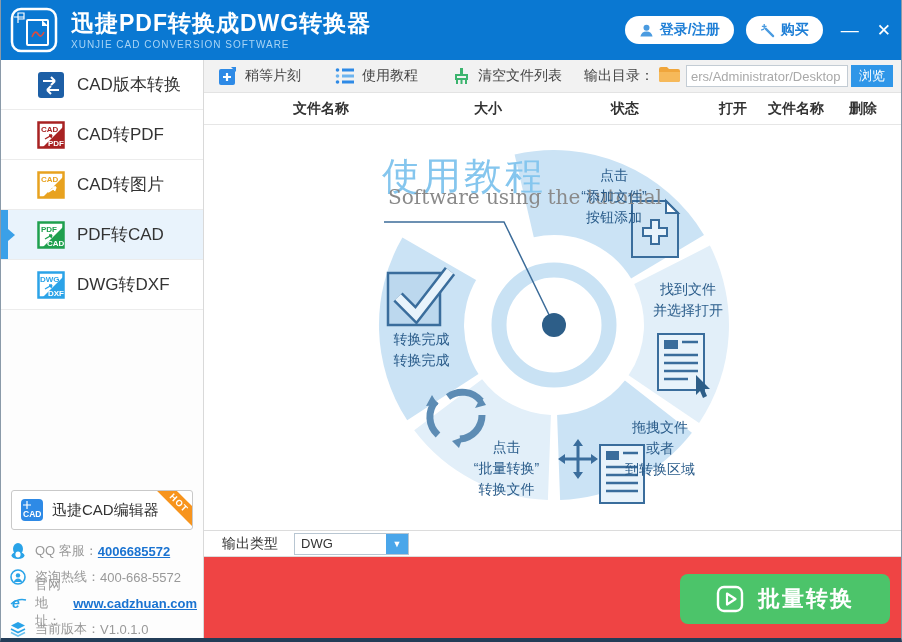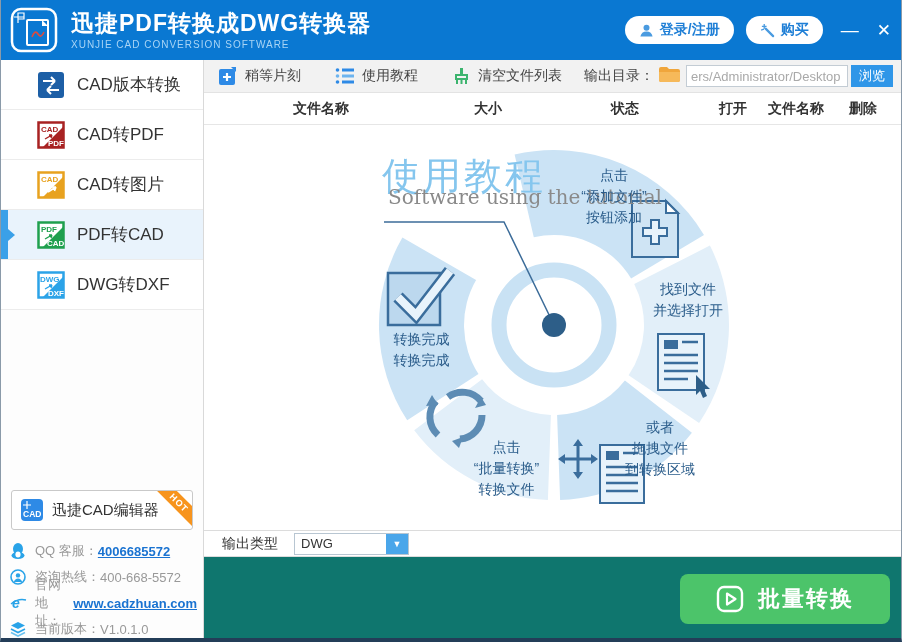--- a/index.html
+++ b/index.html
@@ -79,21 +79,21 @@
 
   
   .type-row { height:27px; border-top:1px solid #dcdcdc; border-bottom:1px solid #dcdcdc;
               display:flex; align-items:center; padding-left:18px; background:#fff; }
   .type-label { font-size:14px; color:#333; margin-right:16px; }
   .dropdown { width:115px; height:22px; border:1px solid #b8c6d2; background:#fff; display:flex;
               align-items:center; cursor:pointer; }
   .dd-value { flex:1; font-size:13px; color:#333; padding-left:6px; }
   .dd-arrow { width:22px; height:20px; background:#4aa6ea; color:#fff; font-size:9px;
               display:flex; align-items:center; justify-content:center; }
-  .bottom-bar { flex:1; background:#0f766e; position:relative;text-align:right; }
+  .bottom-bar { flex:1; background:#ef4444; position:relative;text-align:right; }
   .convert-btn { position:absolute; right:11px; top:17px; width:210px; height:50px; background:#4cc46a;
                  border-radius:8px; color:#fff; font-size:22px; font-weight:bold; display:flex;
                  align-items:center; justify-content:center; cursor:pointer; letter-spacing:2px; }
   .convert-btn .c-ic { margin-right:14px; display:flex; }
 </style>
 </head>
 <body>
 
 <div class="window">
 
@@ -361,22 +361,22 @@
         <div class="step step-add">
           <div>点击</div>
             <div>“添加文件”</div>
             <div>按钮添加</div>
         </div>
         <div class="step step-find">
           <div>找到文件</div>
             <div>并选择打开</div>
         </div>
         <div class="step step-drag">
-          <div>或者</div>
-            <div>拖拽文件</div>
+          <div>拖拽文件</div>
+            <div>或者</div>
             <div>到转换区域</div>
         </div>
         <div class="step step-conv">
           <div>点击</div>
             <div>“批量转换”</div>
             <div>转换文件</div>
         </div>
         <div class="step step-done">
           <div>转换完成</div>
             <div>转换完成</div>

